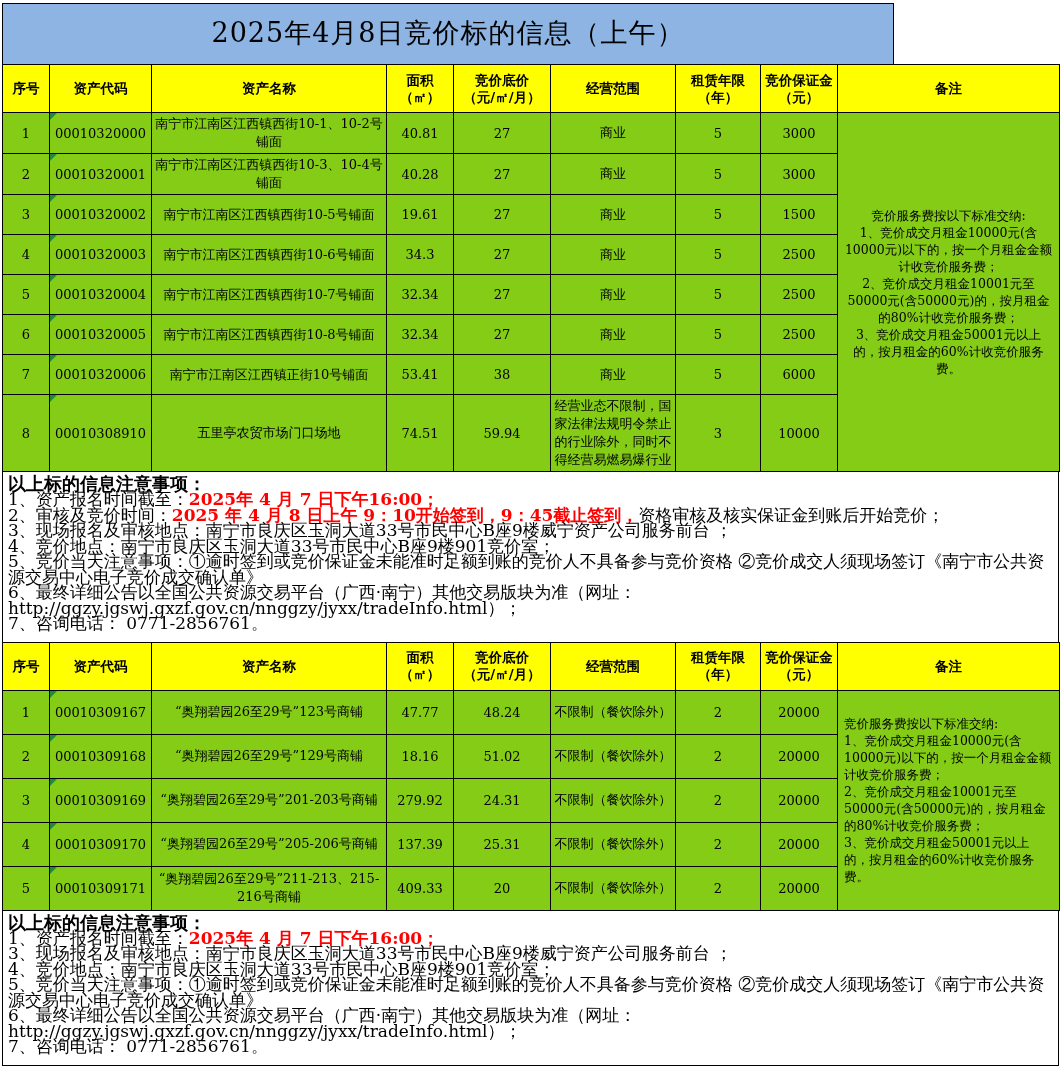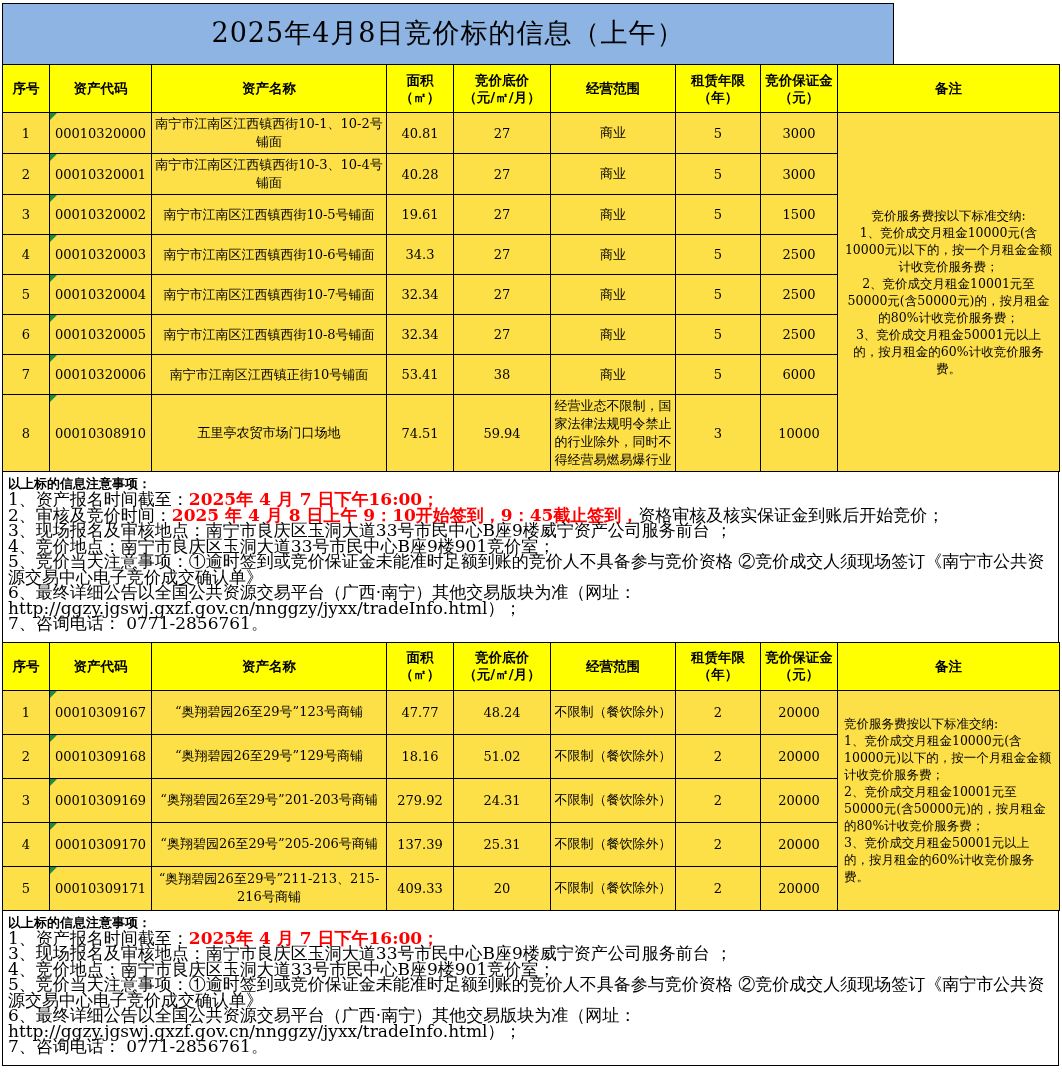--- a/index.html
+++ b/index.html
@@ -16,21 +16,21 @@
     box-sizing:border-box; width:892px;
     background:#8DB4E2;
     border:1px solid #000; border-bottom:none;
     text-align:center;
     font-size:27px; letter-spacing:1px;
     padding:11px 0 13px 0;
   }
 
   table.auction-table {
     width:1057px; border-collapse:collapse; table-layout:fixed;
-    background:#fde047;
+    background:#84cc16;
   }
   .auction-table th, .auction-table td {
     border:1px solid #000; text-align:center; vertical-align:middle;
     padding:2px 3px; box-sizing:border-box; font-size:13px;
     word-break:break-word;
   }
   .auction-table th {
     background:#FFFF00; font-weight:bold; white-space:pre-line;
     height:48px; font-size:13.5px; line-height:17px;
   }
@@ -44,21 +44,21 @@
   td.remark { font-size:12.5px; vertical-align:middle; padding:8px 6px; }
   td.remark div { line-height:17px; }
   td.remark.center div { text-align:center; }
   td.remark.left div { text-align:left; }
 
   .notes {
     box-sizing:border-box; width:1057px; min-height:130px;
     border:1px solid #000; border-top:none;
     padding:4px 6px 10px 5px;
   }
-  .notes-heading { font-weight:bold; font-size:13px; line-height:16px; }
+  .notes-heading { font-weight:bold; font-size:18px; line-height:16px; }
   .note-line { font-size:17px; line-height:15.5px; }
   .red { color:#FF0000; }
   .bold { font-weight:bold; }
 </style>
 </head>
 <body>
 
 <div class="sheet">
 
   <div class="section">

